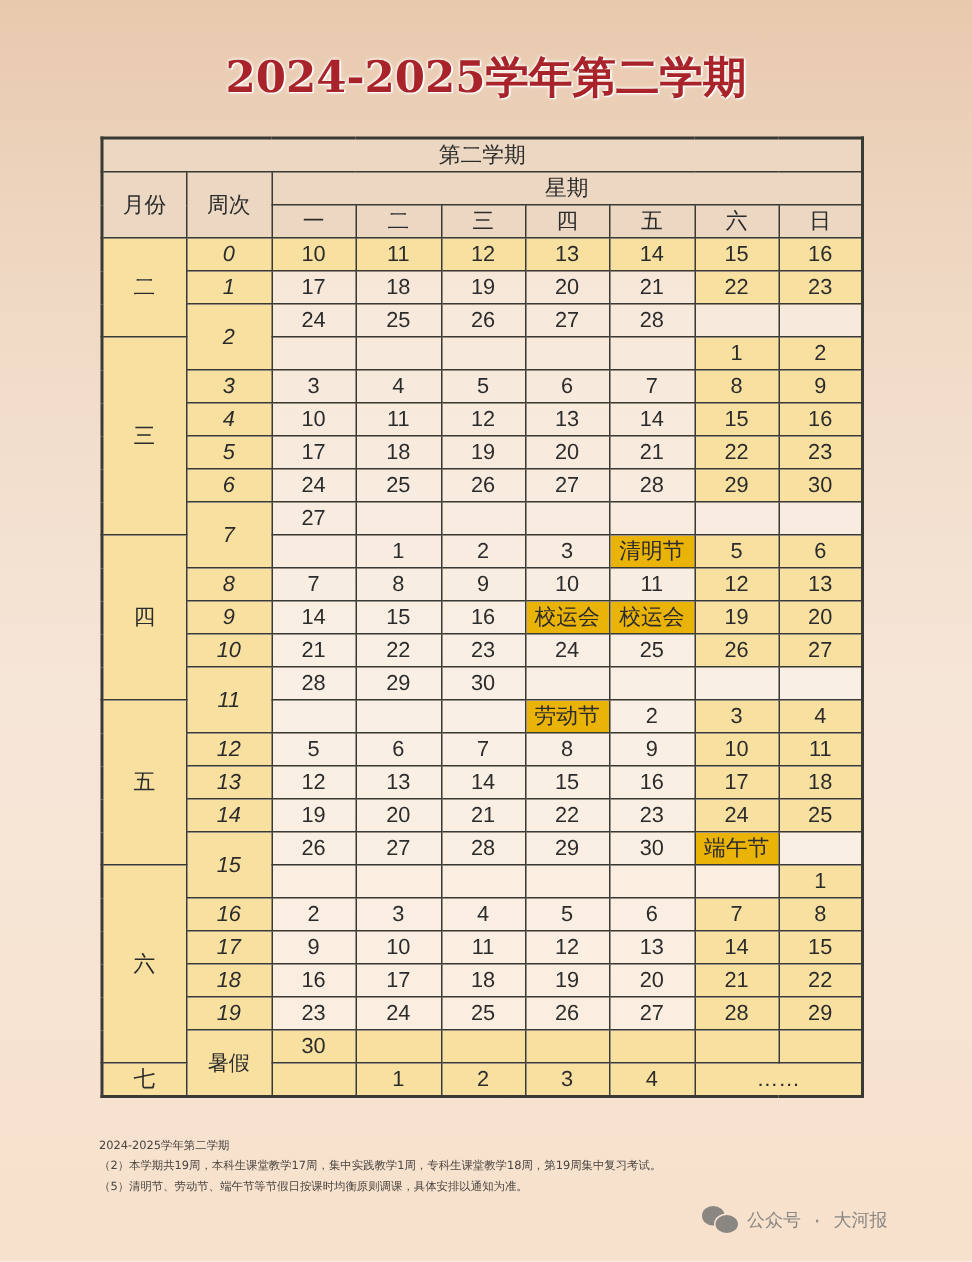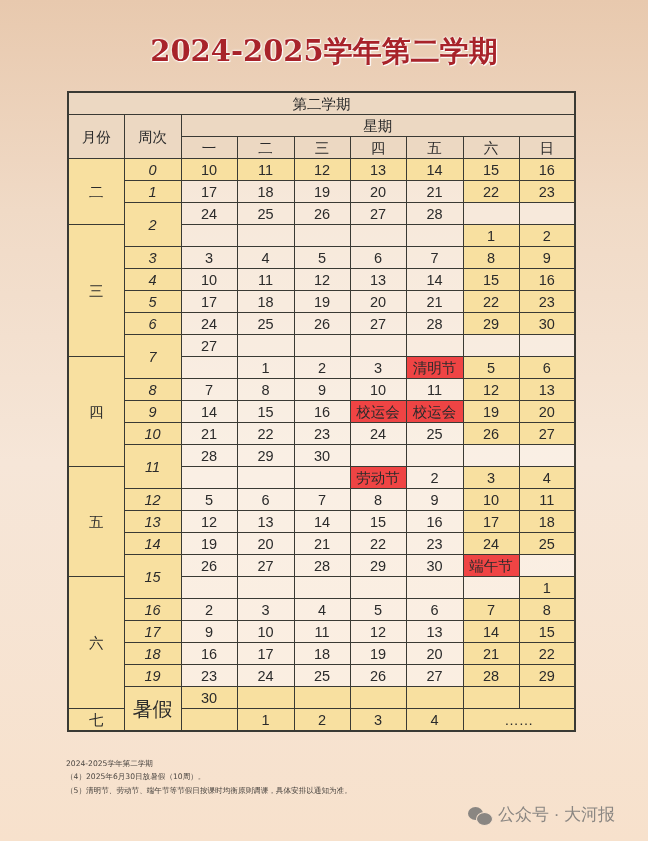--- a/index.html
+++ b/index.html
@@ -24,32 +24,32 @@
     padding:0; height:21px; font-size:14.5px; color:#2b2b2b;
     font-family: "Liberation Sans", "DejaVu Sans", sans-serif;
     line-height:20px; overflow:hidden; white-space:nowrap;
   }
   td.hdr { background:#ecd8c2; font-size:14px; color:#2b2b2b; font-family:"DejaVu Sans", sans-serif; }
   td.month { background:#f8e0a0; font-size:14px; font-family:"DejaVu Sans", sans-serif; }
   td.week { background:#f8e0a0; font-style:italic; font-size:14.5px; }
   td.yel { background:#f8e0a0; }
   td.plain { background:rgba(255,250,244,0.45); }
   td.red { color:#d21f1b; }
-  td.fest { color:#d21f1b; background:#ef4444; font-size:14px; font-family:"DejaVu Sans", sans-serif; }
+  td.fest { color:#d21f1b; background:#eab308; font-size:14px; font-family:"DejaVu Sans", sans-serif; }
   td.small { font-size:13px; }
   .notes {
     position:absolute; left:66px; top:757px; width:480px;
     font-size:7.6px; color:#4a4540; line-height:13.4px;
     font-family:"DejaVu Sans", sans-serif;
   }
   .notes div { white-space:nowrap; }
   .watermark {
     position:absolute; left:468px; top:800px; height:26px;
-    display:flex; align-items:flex-end; gap:6px;
-    color:#8a8682; font-size:17px; font-family:Liberation Sans, sans-serif;
+    display:flex; align-items:center; gap:6px;
+    color:#8a8682; font-size:12px; font-family:Liberation Mono, monospace;
   }
   .wm-icon { width:24px; height:20px; position:relative; }
   .wm-icon .b1 { position:absolute; left:0; top:1px; width:15px; height:13px; background:#8a8682; border-radius:50%; }
   .wm-icon .b2 { position:absolute; left:8px; top:6px; width:15px; height:12px; background:#8a8682; border-radius:50%; border:1.5px solid #f6e2cf; }
 </style>
 </head>
 <body>
 
 <div class="title">2024-2025学年第二学期</div>
 
@@ -343,21 +343,21 @@
     <td class="plain">23</td>
     <td class="plain">24</td>
     <td class="plain">25</td>
     <td class="plain">26</td>
     <td class="plain">27</td>
     <td class="yel red">28</td>
     <td class="yel red">29</td>
   </tr>
 
   <tr>
-    <td class="week" rowspan="2" style="font-style:normal;font-family:'DejaVu Sans',sans-serif;font-size:20px;margin-top:12px;">暑假</td>
+    <td class="week" rowspan="2" style="font-style:normal;font-family:'DejaVu Sans',sans-serif;font-size:14px;margin-top:12px;">暑假</td>
     <td class="yel">30</td>
     <td class="yel"></td>
     <td class="yel"></td>
     <td class="yel"></td>
     <td class="yel"></td>
     <td class="yel"></td>
     <td class="yel"></td>
   </tr>
 
   <tr>
@@ -367,21 +367,21 @@
     <td class="yel red small">2</td>
     <td class="yel red small">3</td>
     <td class="yel red small">4</td>
     <td class="yel red small" colspan="2">……</td>
   </tr>
 </tbody>
   </table>
 
 <div class="notes">
   <div>2024-2025学年第二学期</div>
-  <div>（4）2025年6月30日放暑假（10周）。</div>
+  <div>（2）本学期共19周，本科生课堂教学17周，集中实践教学1周，专科生课堂教学18周，第19周集中复习考试。</div>
   <div>（5）清明节、劳动节、端午节等节假日按课时均衡原则调课，具体安排以通知为准。</div>
 </div>
 
 <div class="watermark">
   <span class="wm-icon">
       <span class="b1"></span>
       <span class="b2"></span>
     </span>
   <span>公众号 · 大河报</span>
 </div>

